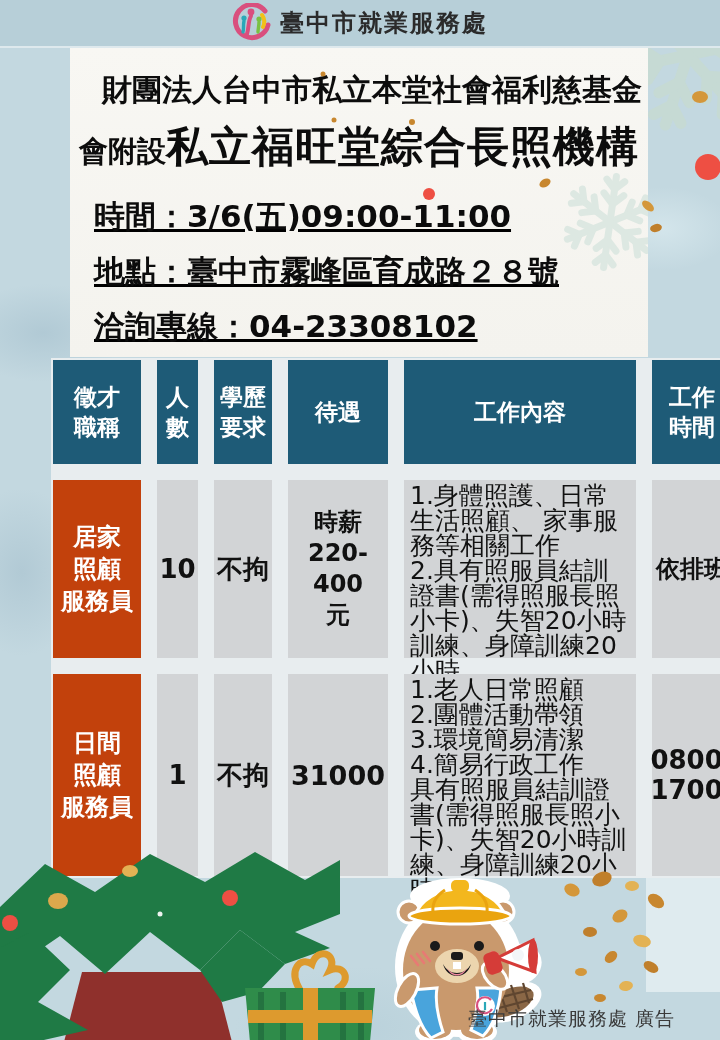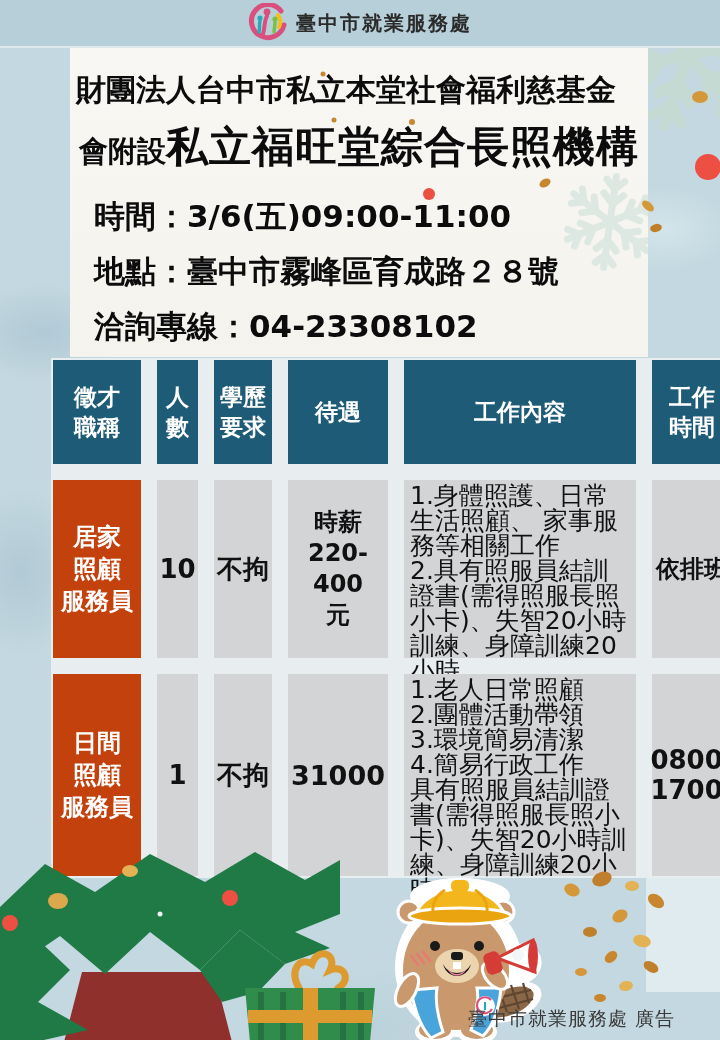--- a/index.html
+++ b/index.html
@@ -10,28 +10,28 @@
       radial-gradient(ellipse 120px 70px at 6% 32%, rgba(150,180,196,.40), transparent 70%),
       radial-gradient(ellipse 90px 120px at 3% 55%, rgba(145,175,192,.35), transparent 70%),
       radial-gradient(ellipse 140px 90px at 97% 45%, rgba(150,182,198,.38), transparent 70%),
       radial-gradient(ellipse 120px 140px at 99% 66%, rgba(160,190,204,.32), transparent 70%),
       radial-gradient(ellipse 180px 90px at 50% 99%, rgba(165,195,208,.30), transparent 70%),
       radial-gradient(ellipse 100px 60px at 92% 22%, rgba(225,240,244,.55), transparent 70%);
   }
   .top-strip{position:absolute;left:0;top:0;width:720px;height:46px;
     background:#b7cfd8;border-bottom:2px solid rgba(255,255,255,.55);
     display:flex;align-items:center;justify-content:center;gap:8px;z-index:5;}
-  .org-name{font-size:20px;font-weight:800;color:#2b2b2b;letter-spacing:2px;}
+  .org-name{font-size:24px;font-weight:800;color:#2b2b2b;letter-spacing:2px;}
   .card{position:absolute;left:70px;top:46px;width:578px;height:311px;
     background:linear-gradient(180deg,#f8f7f3,#f4f3ee);z-index:2;}
-  .title-line1{margin:24px 6px 0;font-size:30px;font-weight:900;color:#0c0c0c;text-align:left;white-space:nowrap;}
+  .title-line1{margin:24px 6px 0;font-size:30px;font-weight:900;color:#0c0c0c;text-align:right;white-space:nowrap;}
   .title-line2{margin:8px 6px 0;text-align:center;white-space:nowrap;color:#0c0c0c;}
   .title-line2 .small{font-size:29px;font-weight:900;}
   .title-line2 .big{font-size:42px;font-weight:900;letter-spacing:1px;}
-  .details{margin:14px 0 0 24px;position:relative;z-index:3;}
+  .details{margin:14px 0 0 24px;position:relative;z-index:3;text-decoration:underline;}
   .detail-line{font-size:31px;font-weight:800;color:#0c0c0c;line-height:55px;white-space:nowrap;}
   .jobs-table{position:absolute;left:51px;top:358px;z-index:3;
     display:grid;grid-template-columns:88px 41px 58px 100px 232px 80px;
     grid-template-rows:104px 178px 202px;gap:16px;background:#e8edef;padding:2px;}
   .cell{display:flex;align-items:center;justify-content:center;text-align:center;}
   .th{background:#1e5b77;color:#fff;font-weight:800;font-size:23px;line-height:30px;white-space:pre-line;}
   .rowth{background:#c2410c;color:#fff;font-weight:800;font-size:24px;line-height:32px;white-space:pre-line;}
   .td{background:#d2d4d6;color:#111;font-weight:800;font-size:26px;}
   .td.salary{font-size:24px;line-height:31px;white-space:pre-line;}
   .td.salary2{font-size:27px;}

